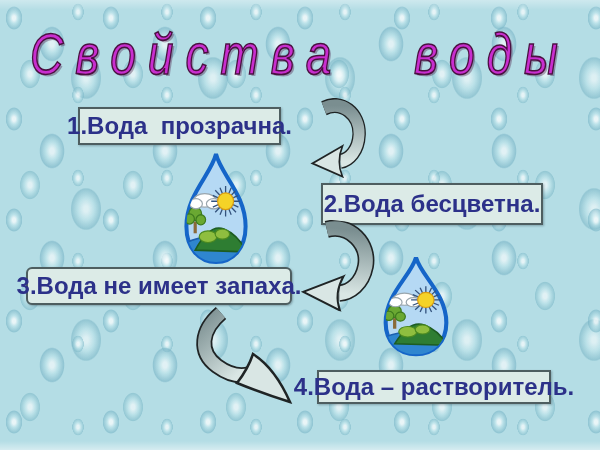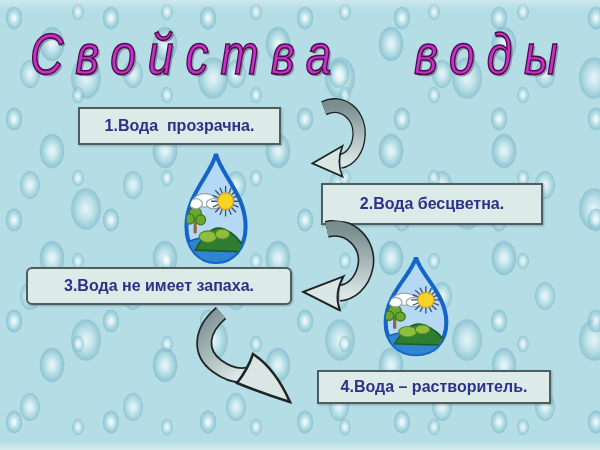--- a/index.html
+++ b/index.html
@@ -32,21 +32,21 @@
   }
 
   .box{
     position:absolute;display:flex;align-items:center;justify-content:center;
     background:var(--box-background,#dcebe7);
     border:2px solid var(--box-border,#4e5e60);
     box-sizing:border-box;
     box-shadow:1px 1px 2px rgba(40,60,70,.35);
   }
   .box-label{
-    font-weight:700;font-size:16px;color:var(--box-text,#2c3189);
+    font-weight:700;font-size:24px;color:var(--box-text,#2c3189);
     white-space:pre;line-height:1;
   }
   .box1{left:78px;top:107px;width:203px;height:38px;}
   .box2{left:321px;top:183px;width:222px;height:42px;}
   .box3{left:26px;top:267px;width:266px;height:38px;border-radius:6px;}
   .box4{left:317px;top:370px;width:234px;height:34px;}
 
   .gfx{position:absolute;}
   .drop1{left:176px;top:149px;width:80px;height:118px;}
   .drop2{left:375px;top:253px;width:82px;height:106px;}

